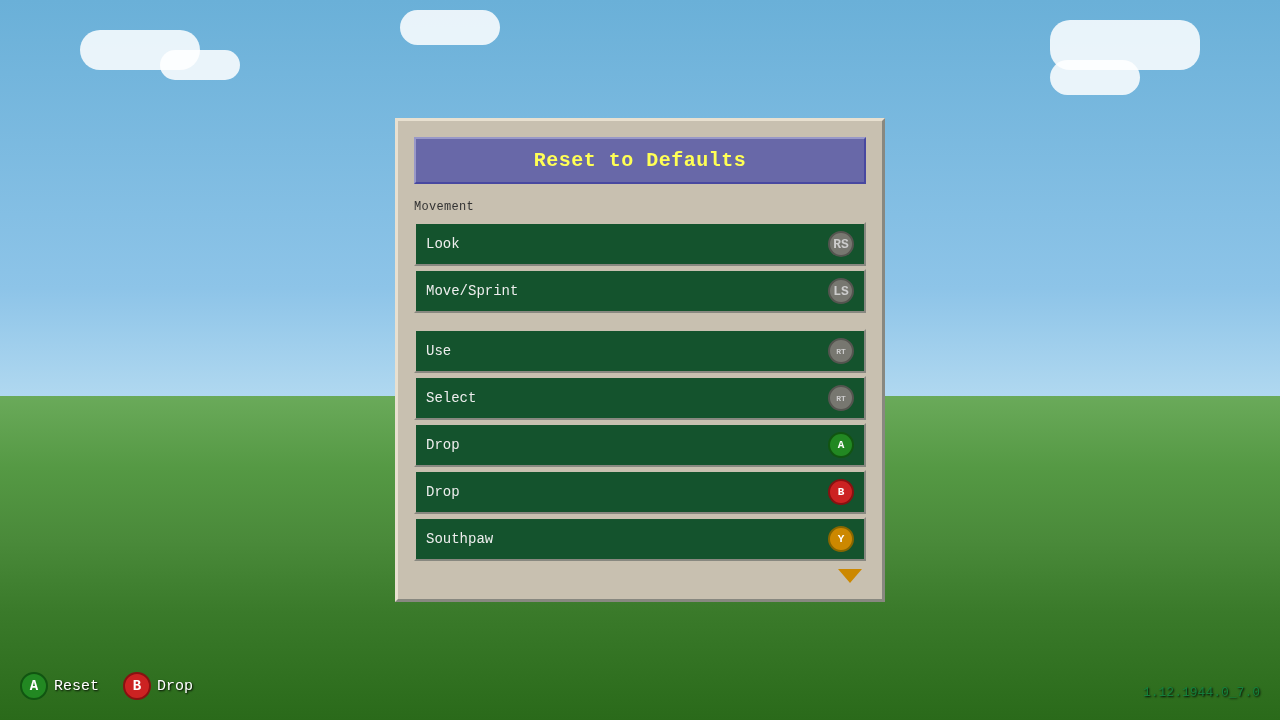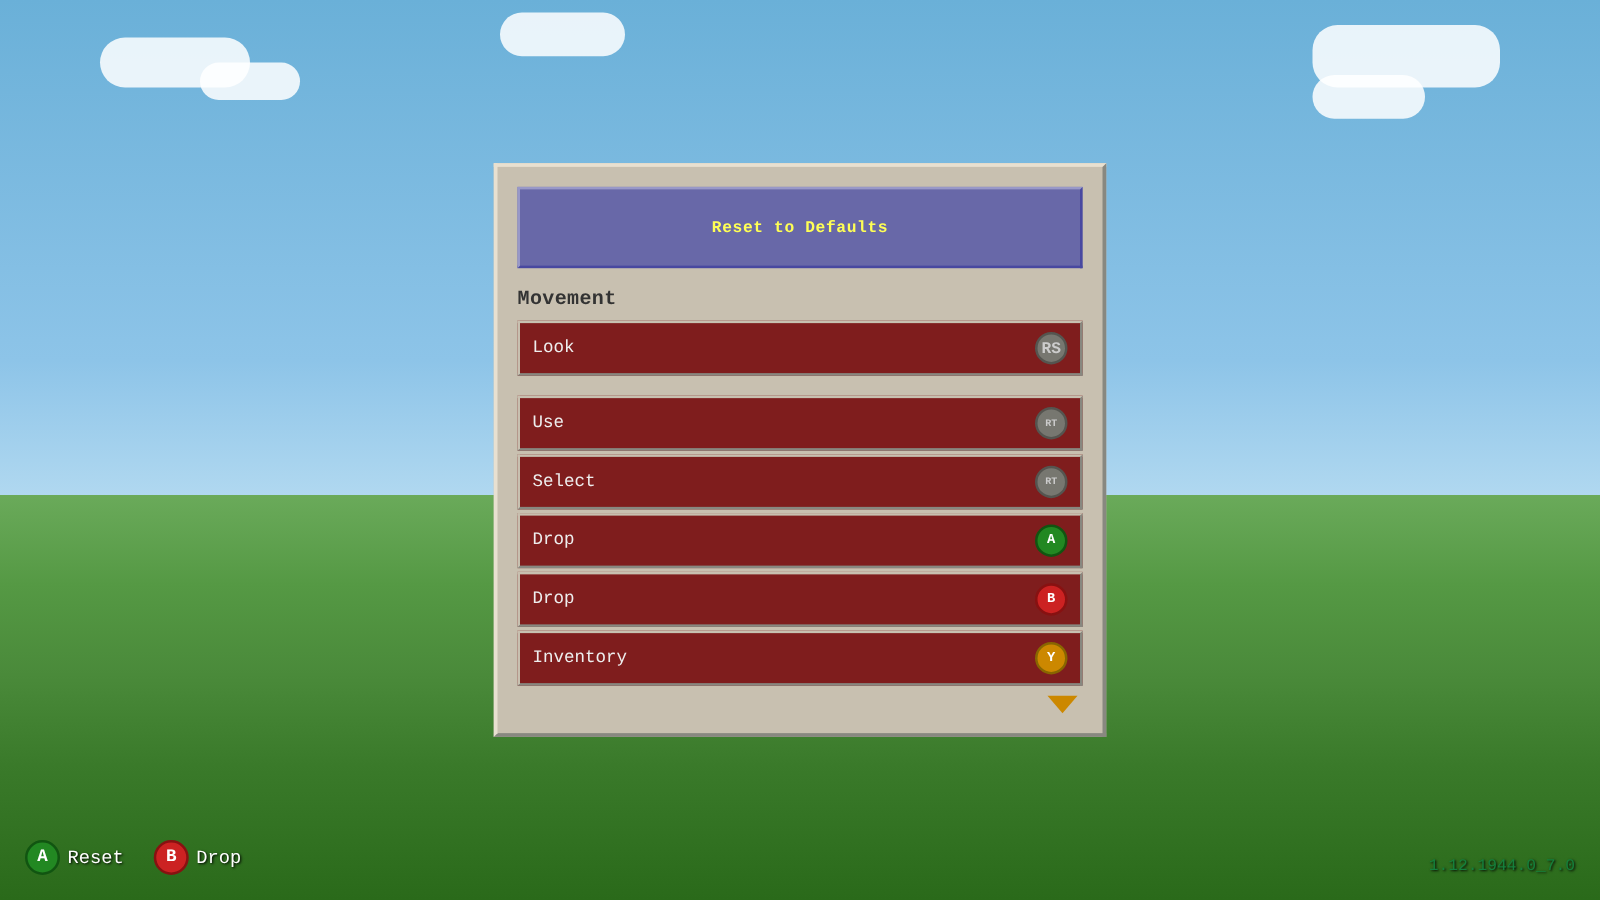--- a/index.html
+++ b/index.html
@@ -35,39 +35,39 @@
       border: 3px solid #888880;
       border-top-color: #e8e0d0;
       border-left-color: #e8e0d0;
       padding: 16px;
       image-rendering: pixelated;
     }
 
     .reset-btn {
       display: block;
       width: 100%;
-      padding: 23px;
+      padding: 10px;
       background: #6868a8;
       border: 2px solid #4848a0;
       border-top-color: #9898c8;
       border-left-color: #9898c8;
       color: #ffff55;
       font-family: 'Courier New', monospace;
-      font-size: 13px;
+      font-size: 20px;
       font-weight: bold;
       text-align: center;
       cursor: pointer;
       letter-spacing: 0.5px;
       margin-bottom: 16px;
     }
 
     .section-label {
       color: #333;
-      font-size: 16px;
-      font-weight: bold;
+      font-size: 12px;
+      font-weight: normal;
       margin-bottom: 8px;
       font-family: 'Courier New', monospace;
       letter-spacing: 0.3px;
     }
 
     .checkbox-row {
       display: flex;
       align-items: center;
       margin-bottom: 6px;
       gap: 8px;
@@ -91,21 +91,21 @@
     }
 
     .movement-section {
       margin-bottom: 16px;
     }
 
     .control-row {
       display: flex;
       align-items: center;
       justify-content: space-between;
-      background: #7f1d1d;
+      background: #14532d;
       border: 2px solid #888880;
       border-top-color: #c8c0b0;
       border-left-color: #c8c0b0;
       padding: 7px 10px;
       margin-bottom: 3px;
       cursor: pointer;
     }
 
     .control-name {
       font-family: 'Courier New', monospace;
@@ -253,20 +253,24 @@
   <div class="movement-section">
     <div class="section-label">Movement</div>
 
 
 
     <div class="control-row">
       <span class="control-name">Look</span>
       <div class="badge-gray">RS</div>
     </div>
 
+    <div class="control-row">
+      <span class="control-name">Move/Sprint</span>
+      <div class="badge-gray">LS</div>
+    </div>
   </div>
 
   <div class="standard-section">
 
     <div class="control-row">
       <span class="control-name">Use</span>
       <div class="badge-gray" style="font-size:8px;">RT</div>
     </div>
 
     <div class="control-row">
@@ -278,21 +282,21 @@
       <span class="control-name">Drop</span>
       <div class="control-badge badge-green">A</div>
     </div>
 
     <div class="control-row">
       <span class="control-name">Drop</span>
       <div class="control-badge badge-red">B</div>
     </div>
 
     <div class="control-row">
-      <span class="control-name">Inventory</span>
+      <span class="control-name">Southpaw</span>
       <div class="control-badge badge-yellow">Y</div>
     </div>
 
   </div>
 
   <div class="scroll-arrow">
     <div class="down-arrow"></div>
   </div>
 
 </div>

